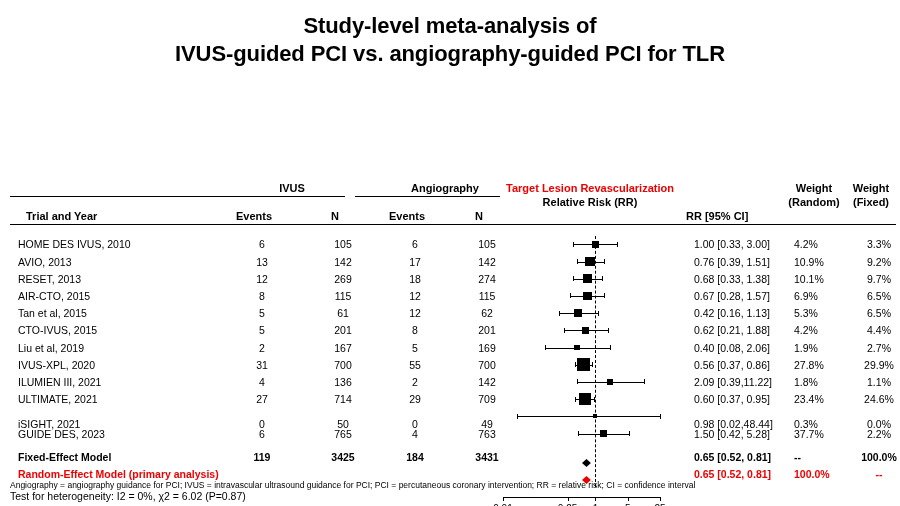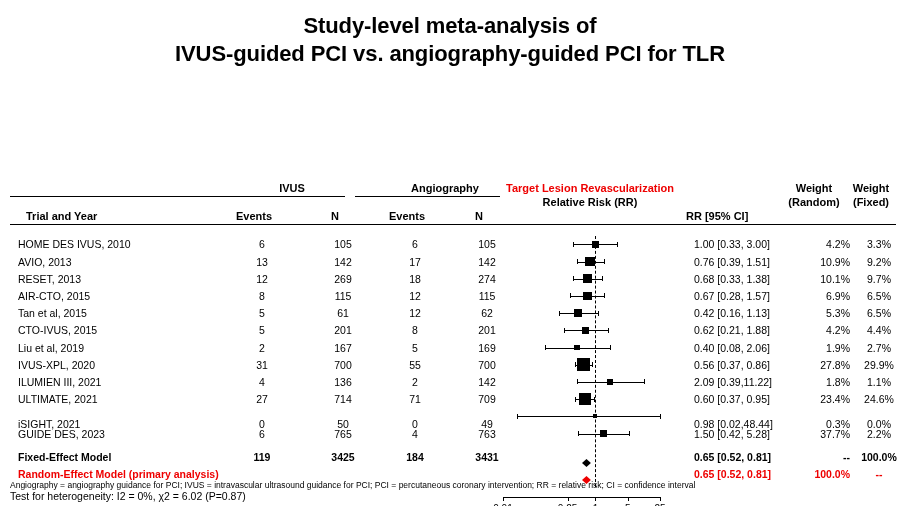--- a/index.html
+++ b/index.html
@@ -56,21 +56,21 @@
     height: 17px;
     font-size: 10.5px;
   }
   .c { position: absolute; white-space: nowrap; }
   .c.trial  { left: 10px;  text-align: left; }
   .c.ev1    { left: 232px; width: 44px; text-align: center; }
   .c.n1     { left: 318px; width: 34px; text-align: center; }
   .c.ev2    { left: 385px; width: 44px; text-align: center; }
   .c.n2     { left: 462px; width: 34px; text-align: center; }
   .c.rr     { left: 686px; width: 120px; text-align: left; }
-  .c.wr     { left: 786px; width: 56px; text-align: right; }
+  .c.wr     { left: 786px; width: 56px; text-align: left; }
   .c.wf     { left: 846px; width: 50px; text-align: center; }
 
   .bold { font-weight: bold; }
   .vline {
     position: absolute;
     border-left: 1px dashed #000;
     left: 563px;
   }
   .pt-line {
     position: absolute;
@@ -237,21 +237,21 @@
         <span class="c ev2">2</span>
         <span class="c n2">142</span>
         <span class="c rr">2.09 [0.39,11.22]</span>
         <span class="c wr">1.8%</span>
         <span class="c wf">1.1%</span>
       </div>
       <div class="row" style="top: 306.8px;">
         <span class="c trial">ULTIMATE, 2021</span>
         <span class="c ev1">27</span>
         <span class="c n1">714</span>
-        <span class="c ev2">71</span>
+        <span class="c ev2">29</span>
         <span class="c n2">709</span>
         <span class="c rr">0.60 [0.37, 0.95]</span>
         <span class="c wr">23.4%</span>
         <span class="c wf">24.6%</span>
       </div>
       <div class="row" style="top: 324px; margin-top: 8px;">
         <span class="c trial">iSIGHT, 2021</span>
         <span class="c ev1">0</span>
         <span class="c n1">50</span>
         <span class="c ev2">0</span>

